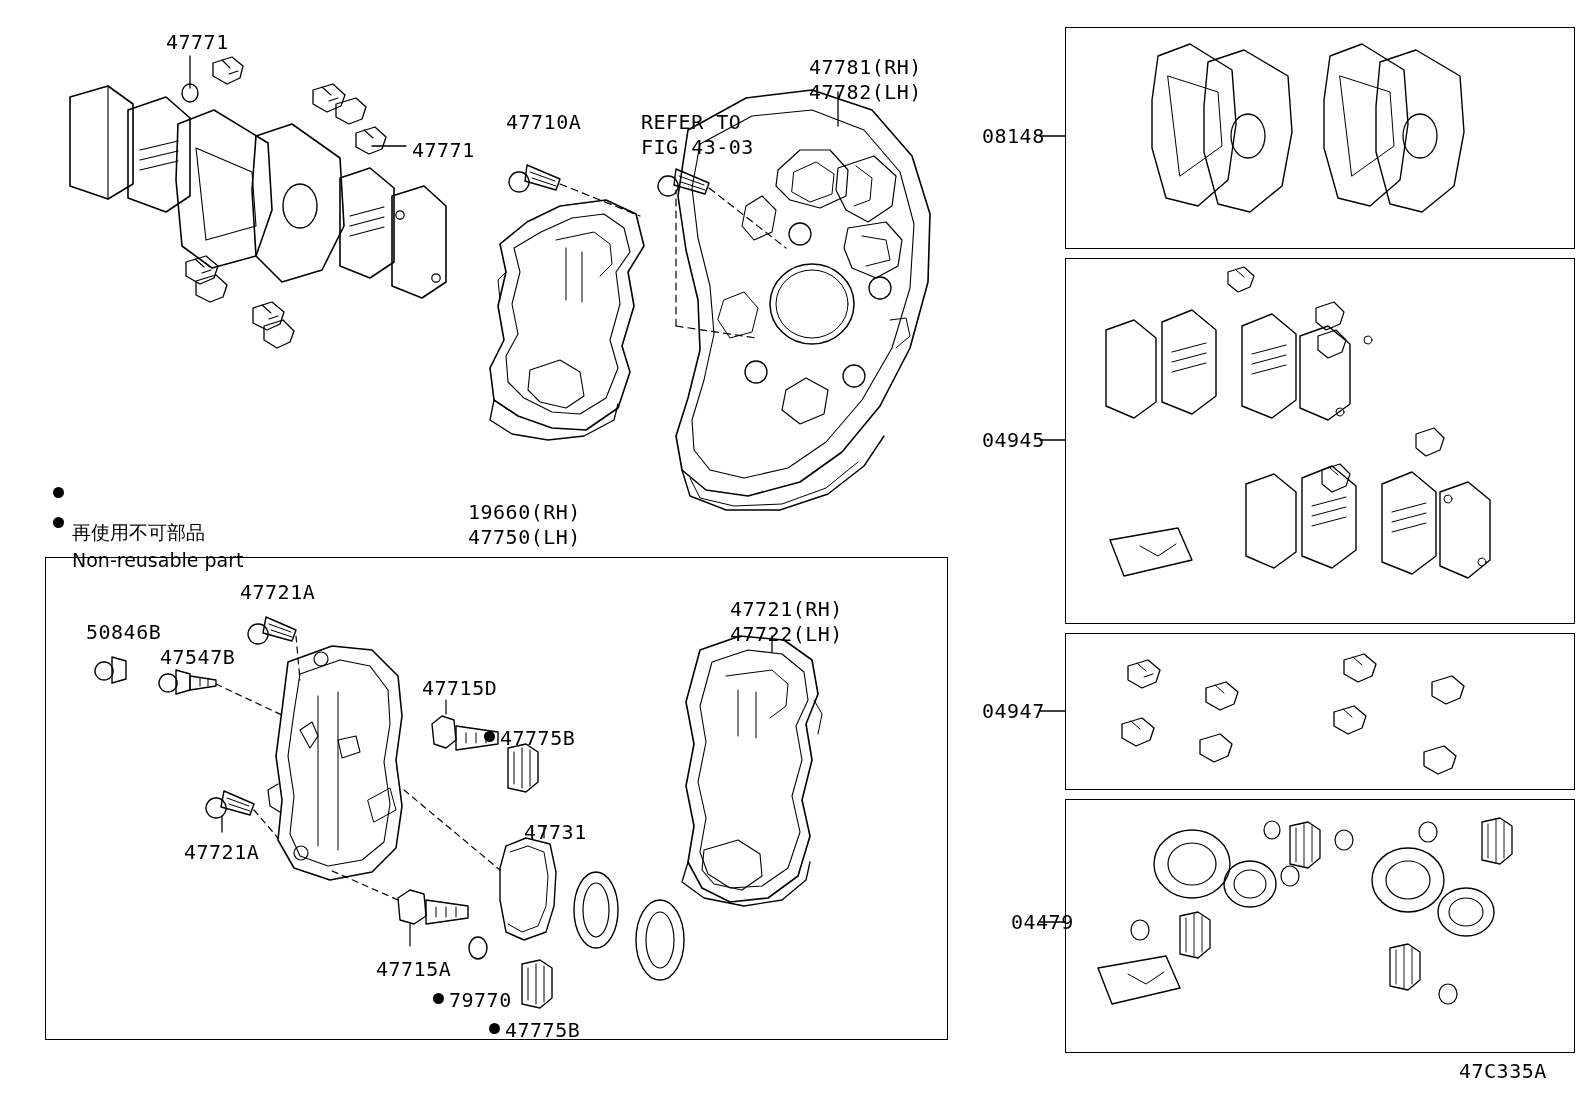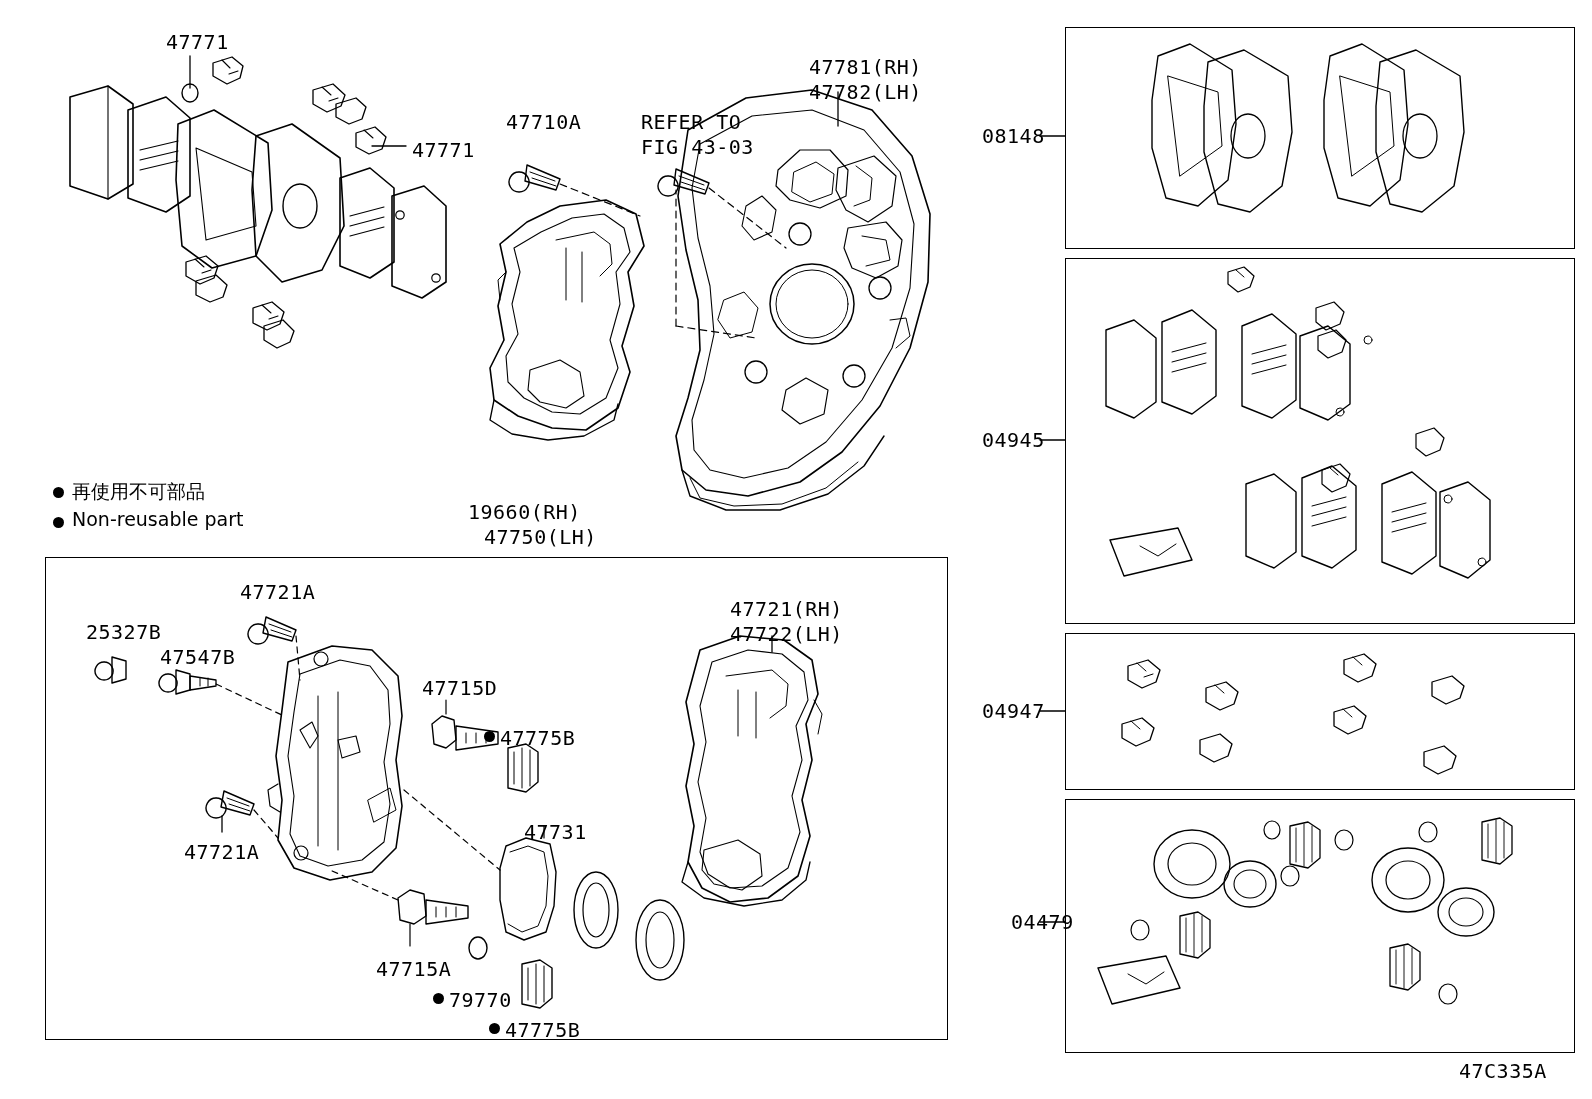--- a/index.html
+++ b/index.html
@@ -34,20 +34,21 @@
     font-size: 20px;
     letter-spacing: 0.5px;
     white-space: pre;
     line-height: 25px;
     color: #000;
   }
   .lbl.legend {
     font-family: "DejaVu Sans", "Liberation Sans", sans-serif;
     font-size: 19px;
     letter-spacing: 0;
+    margin-top: 41px;
   }
   .dot {
     position: absolute;
     width: 11px;
     height: 11px;
     border-radius: 50%;
     background: #000;
   }
   .panelbox {
     position: absolute;
@@ -315,23 +316,23 @@
   <div class="panelbox" style="left:1065px; top:799px; width:510px; height:254px;"></div>
 
   <div class="lbl" style="left:166px; top:30px;">47771</div>
   <div class="lbl" style="left:412px; top:138px;">47771</div>
   <div class="lbl" style="left:506px; top:110px;text-align:right;">47710A</div>
   <div class="lbl" style="left:809px; top:55px;">47781(RH)</div>
   <div class="lbl" style="left:809px; top:80px;">47782(LH)</div>
   <div class="lbl" style="left:641px; top:110px;">REFER TO
 FIG 43-03</div>
   <div class="lbl" style="left:468px; top:500px;">19660(RH)</div>
-  <div class="lbl" style="left:484px; top:525px;text-align:right;">47750(LH)</div>
+  <div class="lbl" style="left:468px; top:525px;text-align:right;">47750(LH)</div>
   <div class="lbl" style="left:240px; top:580px;">47721A</div>
-  <div class="lbl" style="left:86px; top:620px;">25327B</div>
+  <div class="lbl" style="left:86px; top:620px;">50846B</div>
   <div class="lbl" style="left:160px; top:645px;text-align:right;">47547B</div>
   <div class="lbl" style="left:422px; top:676px;">47715D</div>
   <div class="lbl" style="left:500px; top:726px;">47775B</div>
   <div class="lbl" style="left:730px; top:597px;">47721(RH)</div>
   <div class="lbl" style="left:730px; top:622px;">47722(LH)</div>
   <div class="lbl" style="left:524px; top:820px;">47731</div>
   <div class="lbl" style="left:184px; top:840px;">47721A</div>
   <div class="lbl" style="left:376px; top:957px;">47715A</div>
   <div class="lbl" style="left:449px; top:988px;">79770</div>
   <div class="lbl" style="left:505px; top:1018px;">47775B</div>

